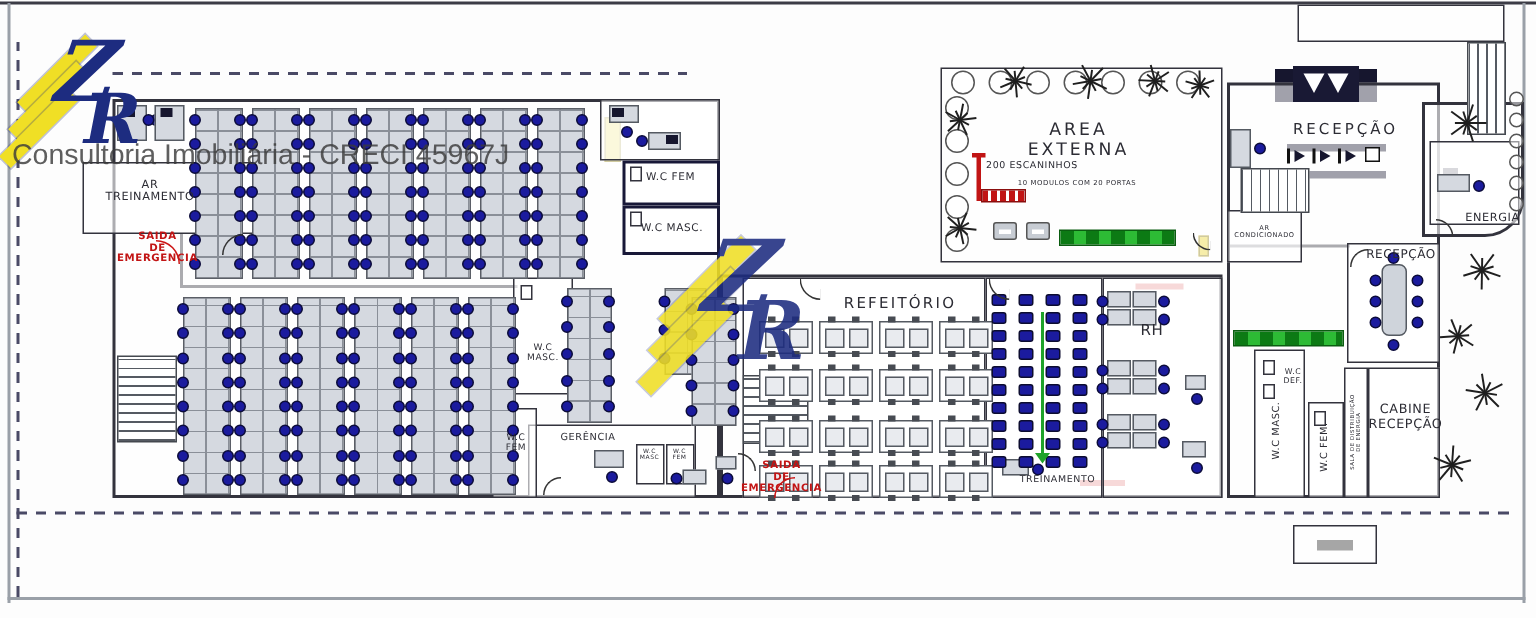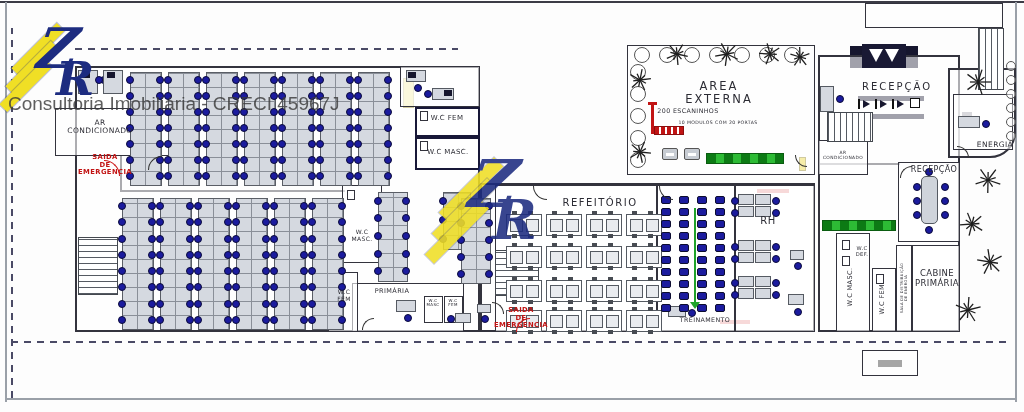--- a/index.html
+++ b/index.html
@@ -756,41 +756,41 @@
       <div class="arc" style="left: 659px; top: 186px; width: 14px; height: 14px; border-width: 0px 0px 1.2px 1.2px; border-style: solid; border-color: rgb(51, 51, 51); border-image: initial; border-radius: 0px 0px 0px 100%;"></div>
       <div class="arc" style="left: 900px; top: 166px; width: 12px; height: 12px; border-width: 1.2px 0px 0px 1.2px; border-style: solid; border-color: rgb(51, 51, 51); border-image: initial; border-radius: 100% 0px 0px;"></div>
       <div class="arc" style="left: 957px; top: 146px; width: 12px; height: 12px; border-width: 1.2px 1.2px 0px 0px; border-style: solid; border-color: rgb(51, 51, 51); border-image: initial; border-radius: 0px 100% 0px 0px;"></div>
       <div class="arc" style="left: 148px; top: 156px; width: 14px; height: 14px; border-width: 1.2px 0px 0px 1.2px; border-style: solid; border-color: rgb(51, 51, 51); border-image: initial; border-radius: 100% 0px 0px;"></div>
       <div class="arc" style="left: 492px; top: 302px; width: 12px; height: 12px; border-width: 1.2px 1.2px 0px 0px; border-style: solid; border-color: rgb(51, 51, 51); border-image: initial; border-radius: 0px 100% 0px 0px;"></div>
       <div class="arc" style="left: 795px; top: 155px; width: 12px; height: 12px; border-width: 0px 0px 1.2px 1.2px; border-style: solid; border-color: rgb(51, 51, 51); border-image: initial; border-radius: 0px 0px 0px 100%;"></div>
       <div class="arc" style="left: 362px; top: 318px; width: 12px; height: 12px; border-width: 1.2px 0px 0px 1.2px; border-style: solid; border-color: rgb(51, 51, 51); border-image: initial; border-radius: 100% 0px 0px;"></div>
       <div class="arc" style="left: 104px; top: 160px; width: 16px; height: 16px; border-width: 1.2px 1.2px 0px 0px; border-style: solid; border-color: rgb(204, 20, 20); border-image: initial; border-radius: 0px 100% 0px 0px;"></div>
       <div class="arc" style="left: 516px; top: 318px; width: 14px; height: 14px; border-width: 1.2px 0px 0px 1.2px; border-style: solid; border-color: rgb(204, 20, 20); border-image: initial; border-radius: 100% 0px 0px;"></div>
       <div class="lbl" style="left: 100px; top: 119px; font-size: 7.5px; letter-spacing: 0.4px; z-index: 50;">AR
-CONDICIONADO</div>
+TREINAMENTO</div>
       <div class="lbl red" style="left: 105px; top: 154px; font-size: 6.8px; letter-spacing: 0.4px; z-index: 50;">SAIDA
 DE
 EMERGENCIA</div>
       <div class="lbl" style="left: 447px; top: 115px; font-size: 7px; letter-spacing: 0.4px; z-index: 50;">W.C FEM</div>
       <div class="lbl" style="left: 448px; top: 149px; font-size: 7px; letter-spacing: 0.4px; z-index: 50;">W.C MASC.</div>
       <div class="lbl" style="left: 719px; top: 80px; font-size: 11.5px; letter-spacing: 2px; z-index: 50;">AREA
 EXTERNA</div>
       <div class="lbl" style="left: 688px; top: 107px; font-size: 6.3px; letter-spacing: 0.4px; z-index: 50;">200 ESCANINHOS</div>
       <div class="lbl" style="left: 718px; top: 120px; font-size: 4.6px; letter-spacing: 0.4px; z-index: 50;">10 MODULOS COM 20 PORTAS</div>
       <div class="lbl" style="left: 897px; top: 81px; font-size: 10px; letter-spacing: 2px; z-index: 50;">RECEPÇÃO</div>
       <div class="lbl" style="left: 995px; top: 141px; font-size: 7.5px; letter-spacing: 0.4px; z-index: 50;">ENERGIA</div>
       <div class="lbl" style="left: 843px; top: 151px; font-size: 4.4px; letter-spacing: 0.4px; z-index: 50;">AR
 CONDICIONADO</div>
       <div class="lbl" style="left: 934px; top: 166px; font-size: 8px; letter-spacing: 0.4px; z-index: 50;">RECEPÇÃO</div>
       <div class="lbl" style="left: 768px; top: 215px; font-size: 10px; letter-spacing: 0.4px; z-index: 50;">RH</div>
       <div class="lbl" style="left: 937px; top: 269px; font-size: 8.5px; letter-spacing: 0.4px; z-index: 50;">CABINE
-PRIMÁRIA</div>
+RECEPÇÃO</div>
       <div class="lbl" style="left: 600px; top: 197px; font-size: 10px; letter-spacing: 1.5px; z-index: 50;">REFEITÓRIO</div>
       <div class="lbl" style="left: 705px; top: 316px; font-size: 6.3px; letter-spacing: 0.4px; z-index: 50;">TREINAMENTO</div>
-      <div class="lbl" style="left: 392px; top: 288px; font-size: 6.5px; letter-spacing: 0.4px; z-index: 50;">PRIMÁRIA</div>
+      <div class="lbl" style="left: 392px; top: 288px; font-size: 6.5px; letter-spacing: 0.4px; z-index: 50;">GERÊNCIA</div>
       <div class="lbl" style="left: 362px; top: 229px; font-size: 6px; letter-spacing: 0.4px; z-index: 50;">W.C
 MASC.</div>
       <div class="lbl" style="left: 344px; top: 289px; font-size: 6px; letter-spacing: 0.4px; z-index: 50;">W.C
 FEM</div>
       <div class="lbl" style="left: 433px; top: 299px; font-size: 4px; letter-spacing: 0.4px; z-index: 50;">W.C
 MASC</div>
       <div class="lbl" style="left: 453px; top: 299px; font-size: 4px; letter-spacing: 0.4px; z-index: 50;">W.C
 FEM</div>
       <div class="lbl" style="left: 851px; top: 287px; font-size: 6.5px; letter-spacing: 0.4px; z-index: 50; transform: translate(-50%, -50%) rotate(-90deg);">W.C MASC.</div>
       <div class="lbl" style="left: 883px; top: 298px; font-size: 6.5px; letter-spacing: 0.4px; z-index: 50; transform: translate(-50%, -50%) rotate(-90deg);">W.C FEM.</div>

